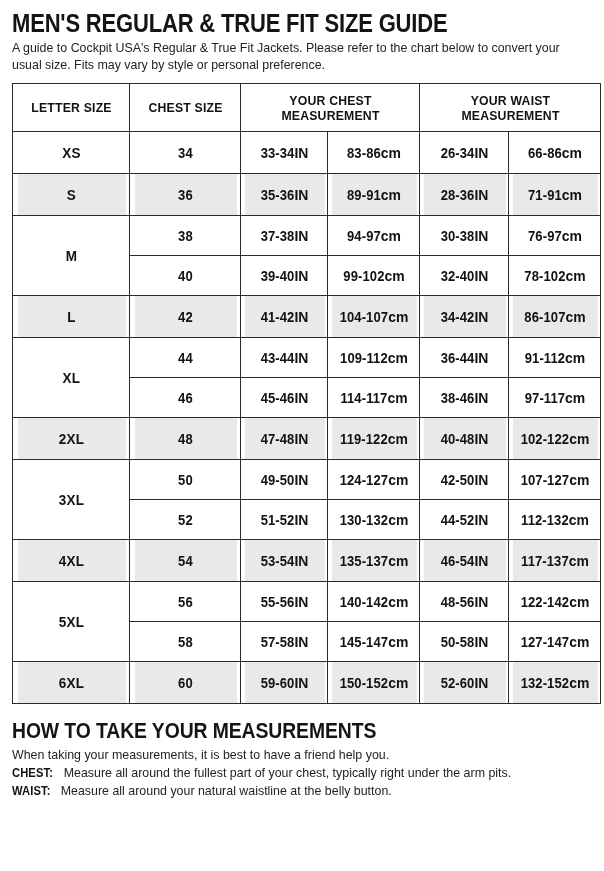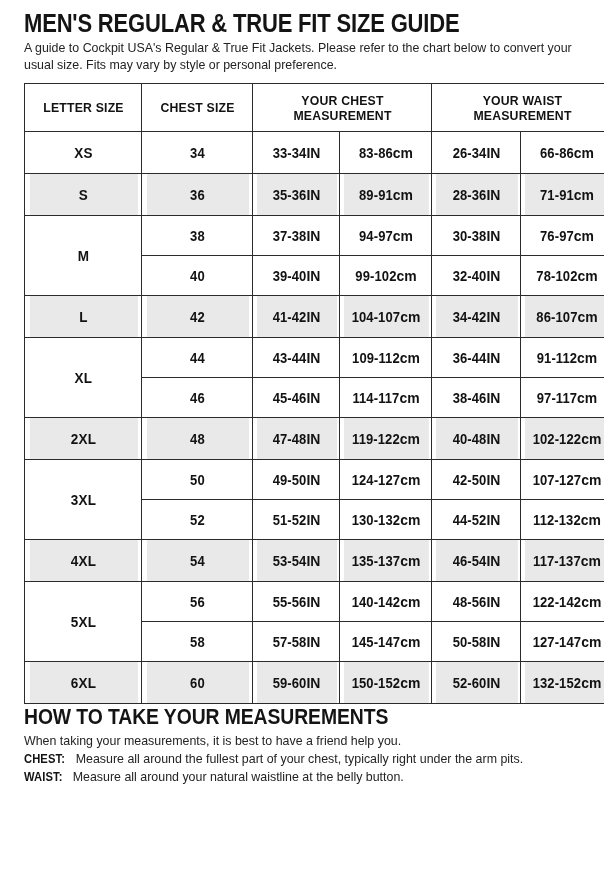--- a/index.html
+++ b/index.html
@@ -11,21 +11,21 @@
   body {
     width: 604px;
     height: 871px;
     font-family: "Liberation Sans", sans-serif;
     color: #1a1a1a;
     overflow: hidden;
   }
   .page {
     width: 590px;
     height: 871px;
-    padding: 10px 8px 0 24px;
+    padding: 10px 8px 0 12px;
     position: relative;
   }
 
   
   .main-title {
     font-family: "Liberation Sans", sans-serif;
     font-weight: bold;
     font-size: 25px;
     line-height: 27px;
     letter-spacing: -0.2px;
@@ -104,20 +104,21 @@
   
   col.c-letter { width: 117px; }
   col.c-chest  { width: 111px; }
   col.c-cin    { width: 87px; }
   col.c-ccm    { width: 92px; }
   col.c-win    { width: 89px; }
   col.c-wcm    { width: 92px; }
 
   
   .howto {
+    margin-top: 14px;
   }
   .howto-title {
     font-family: "Liberation Sans", sans-serif;
     font-weight: bold;
     font-size: 22px;
     line-height: 25px;
     letter-spacing: -0.1px;
     transform: scaleX(0.88);
     transform-origin: left center;
     white-space: nowrap;

